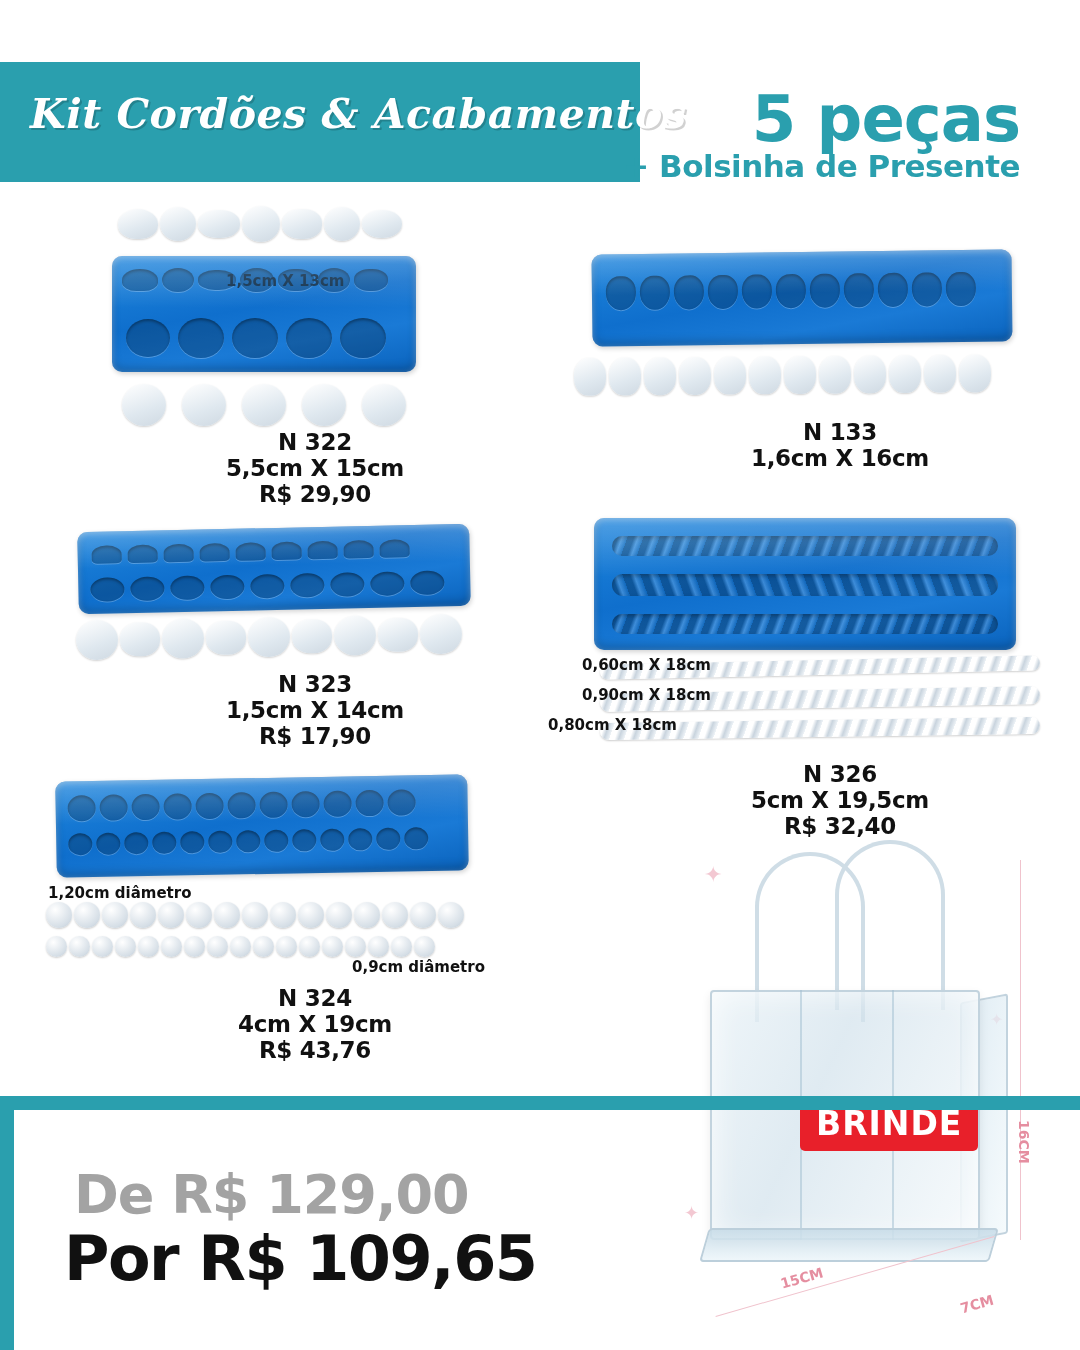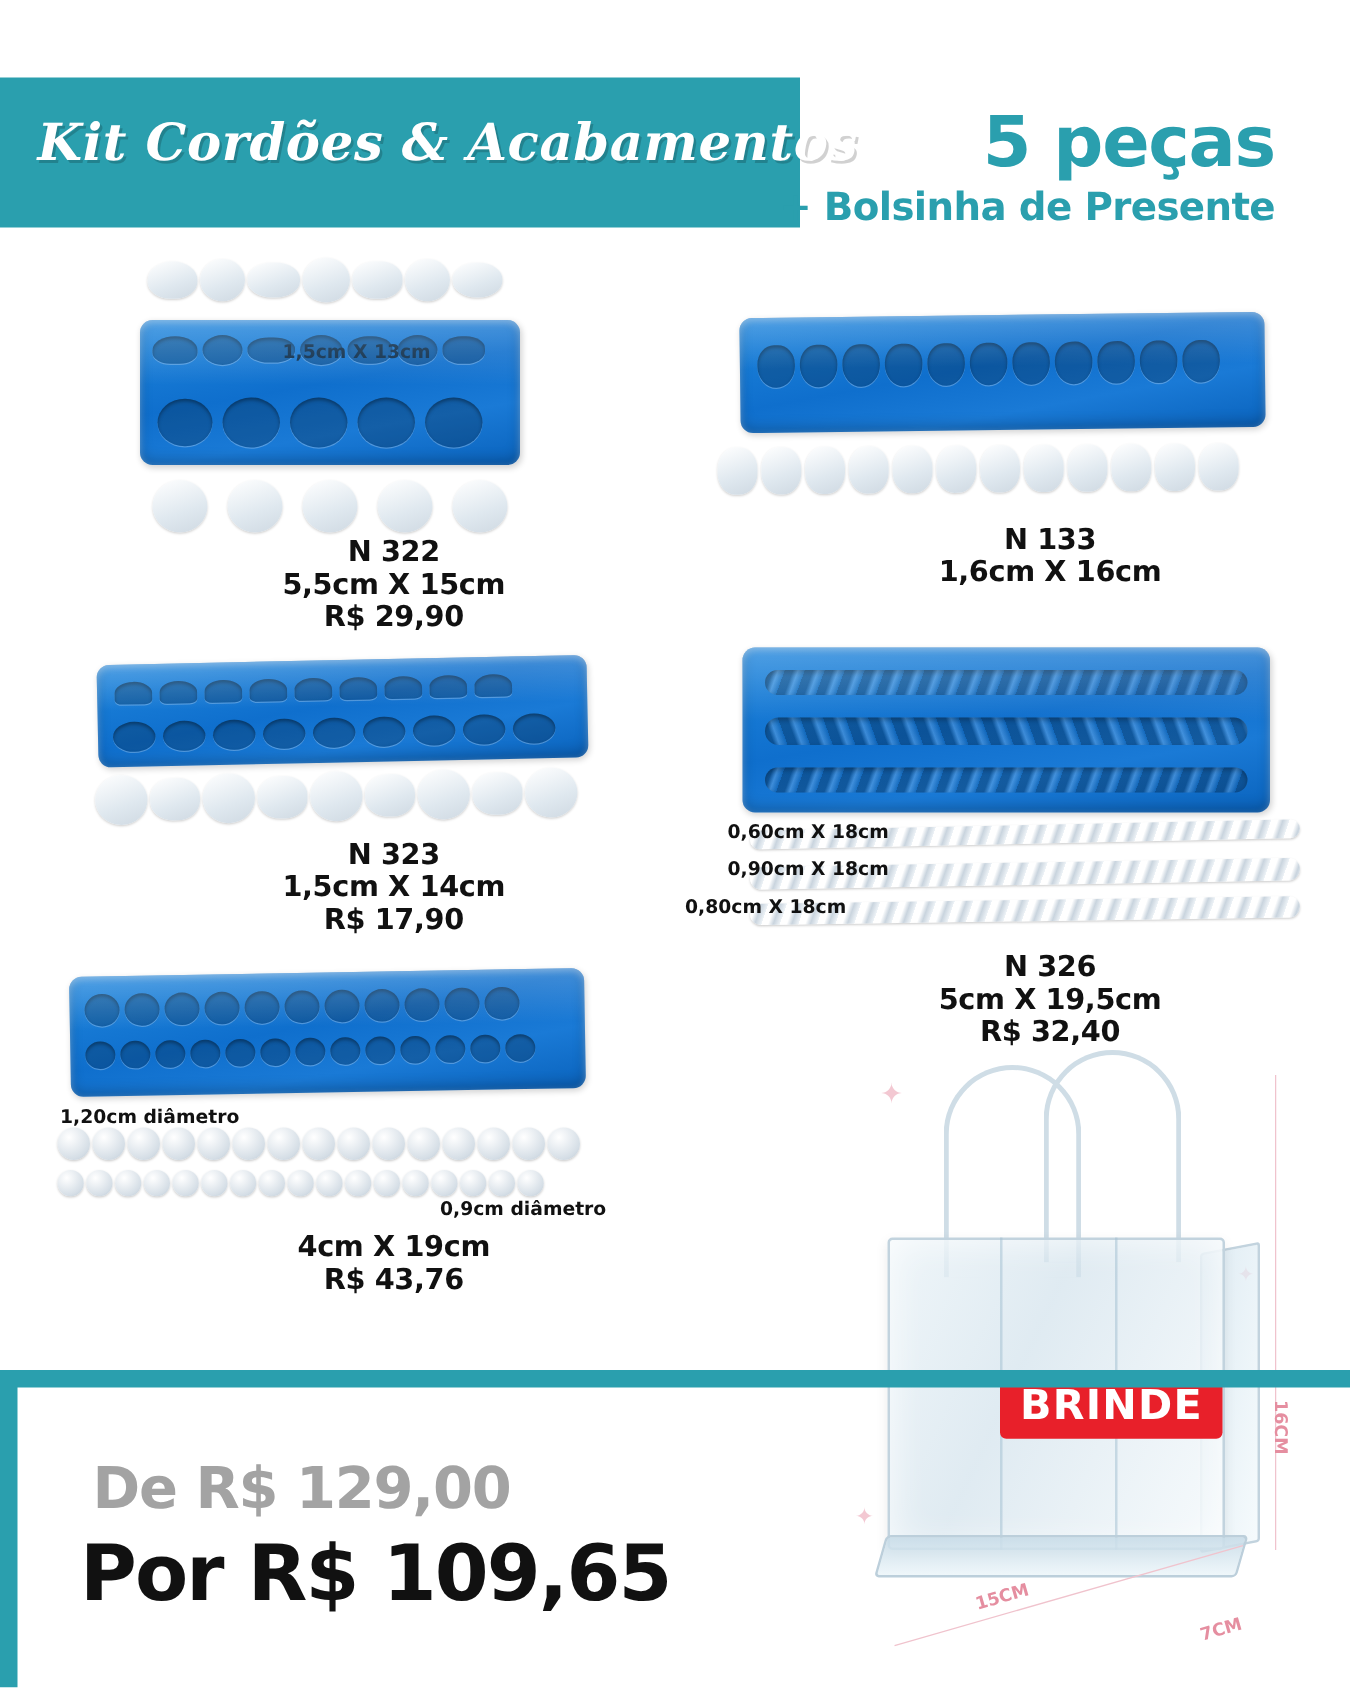--- a/index.html
+++ b/index.html
@@ -25,21 +25,21 @@
     font-weight: bold;
     font-size: 41px;
     color: #ffffff;
     letter-spacing: 0.5px;
     text-shadow: 2px 2px 0 rgba(0,0,0,0.18);
     white-space: nowrap;
   }
 
   .pieces-count {
     position: absolute; right: 60px; top: 82px;
-    font-size: 56px; font-weight: bold;
+    font-size: 64px; font-weight: bold;
     color: #2a9fae;
     font-family: "DejaVu Sans", sans-serif;
     letter-spacing: -1px;
   }
   .pieces-sub {
     position: absolute; right: 60px; top: 148px;
     font-size: 31px; font-weight: bold;
     color: #2a9fae;
     font-family: "DejaVu Sans", sans-serif;
     letter-spacing: -0.5px;
@@ -125,21 +125,21 @@
     background: #2a9fae;
   }
   .teal-left {
     position: absolute; left: 0; top: 1096px;
     width: 14px; height: 254px;
     background: #2a9fae;
   }
   .old-price {
     position: absolute; left: 74px; top: 1163px;
     font-family: "DejaVu Sans", sans-serif;
-    font-weight: bold; font-size: 46px;
+    font-weight: bold; font-size: 54px;
     color: #a3a3a3;
     letter-spacing: -1px;
   }
   .new-price {
     position: absolute; left: 64px; top: 1222px;
     font-family: "DejaVu Sans", sans-serif;
     font-weight: bold; font-size: 62px;
     color: #111111;
     letter-spacing: -1.5px;
   }
@@ -362,20 +362,21 @@
     <div class="bead" style="width:21px;height:21px;"></div>
     <div class="bead" style="width:21px;height:21px;"></div>
     <div class="bead" style="width:21px;height:21px;"></div>
     <div class="bead" style="width:21px;height:21px;"></div>
     <div class="bead" style="width:21px;height:21px;"></div>
   </div>
 
   <span class="inline-dim" style="left:352px; top:958px;text-align:center;">0,9cm diâmetro</span>
 
   <div class="label" style="left:165px; top:986px; width:300px;">
+    <span class="code">N 324</span>
     <span class="dim">4cm X 19cm</span>
     <span class="price">R$ 43,76</span>
   </div>
 </div>
 
 <div>
   <div class="mold" style="left:592px; top:252px; width:420px; height:92px; transform: rotate(-0.7deg);">
     <div class="cav-row" style="left:14px; top:22px;">
       <div class="cav" style="width:30px;height:34px;border-radius:45% 45% 50% 50%;"></div>
       <div class="cav" style="width:30px;height:34px;border-radius:45% 45% 50% 50%;margin-left:4px;"></div>

